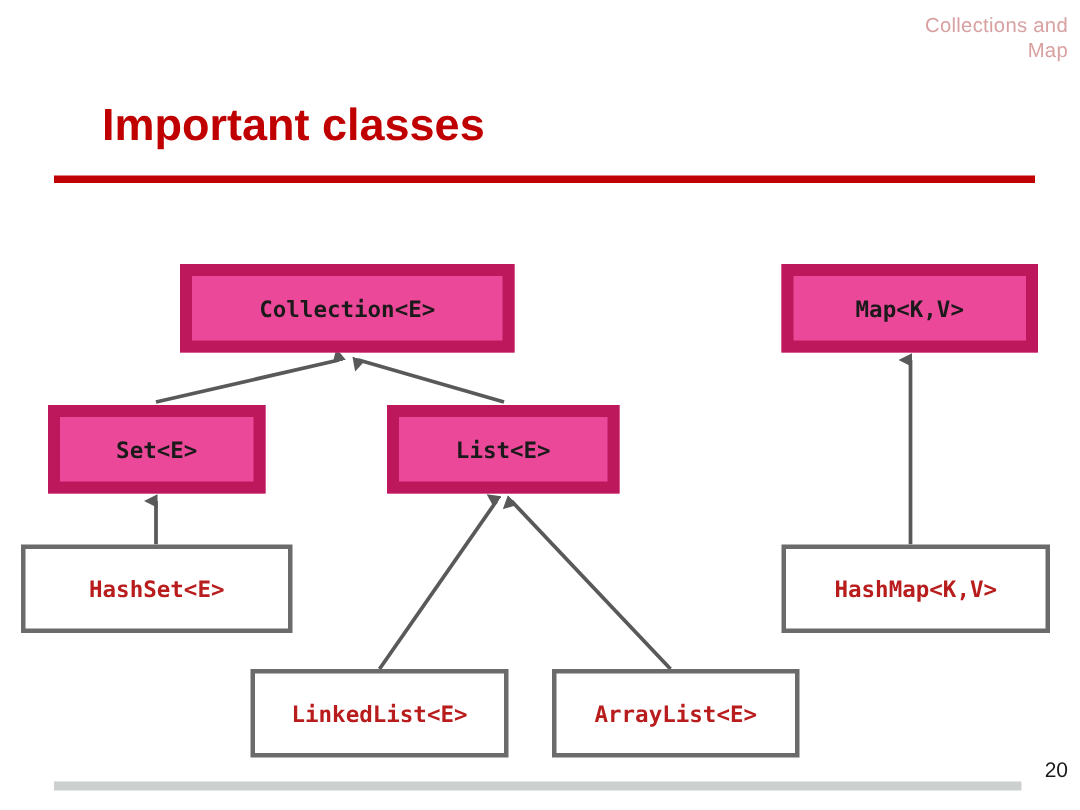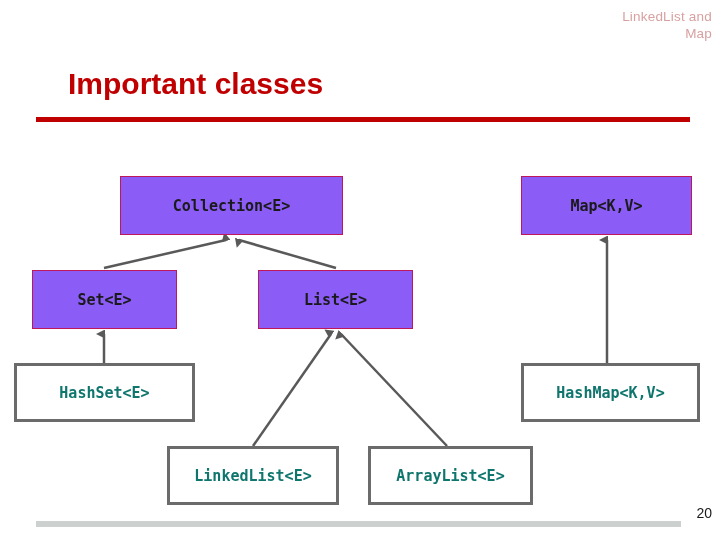--- a/index.html
+++ b/index.html
@@ -80,28 +80,28 @@
     box-sizing: border-box;
     display: flex;
     align-items: center;
     justify-content: center;
     font-family: "DejaVu Sans Mono", monospace;
     font-weight: bold;
     font-size: 15px;
     white-space: nowrap;
   }
   .node.iface {
-    background: #8b5cf6;
-    border: 1px solid #be185d;
+    background: #ec4899;
+    border: 8px solid #be185d;
     color: #1a1a1a;
   }
   .node.impl {
     background: #ffffff;
     border: 3px solid #6b6b6b;
-    color: #0f766e;
+    color: #b91c1c;
   }
 
   
   #node-collection { left: 120px; top: 176px; width: 223px; height: 59px; }
   #node-map        { left: 521px; top: 176px; width: 171px; height: 59px; }
   #node-set        { left:  32px; top: 270px; width: 145px; height: 59px; }
   #node-list       { left: 258px; top: 270px; width: 155px; height: 59px; }
   #node-hashset    { left:  14px; top: 363px; width: 181px; height: 59px; }
   #node-hashmap    { left: 521px; top: 363px; width: 179px; height: 59px; }
   #node-linkedlist { left: 167px; top: 446px; width: 172px; height: 59px; }
@@ -123,21 +123,21 @@
     font-family: "Liberation Sans", sans-serif;
     font-size: 14px;
     color: #1a1a1a;
   }
 </style>
 </head>
 <body>
 
 <div id="slide">
 
-  <div id="header-text">LinkedList and
+  <div id="header-text">Collections and
 Map</div>
 
   <div id="page-title">Important classes</div>
 
   <div id="title-rule"></div>
 
   <div id="diagram">
 
     <svg id="connectors" viewBox="0 0 720 540" width="720" height="540">
       <defs>

